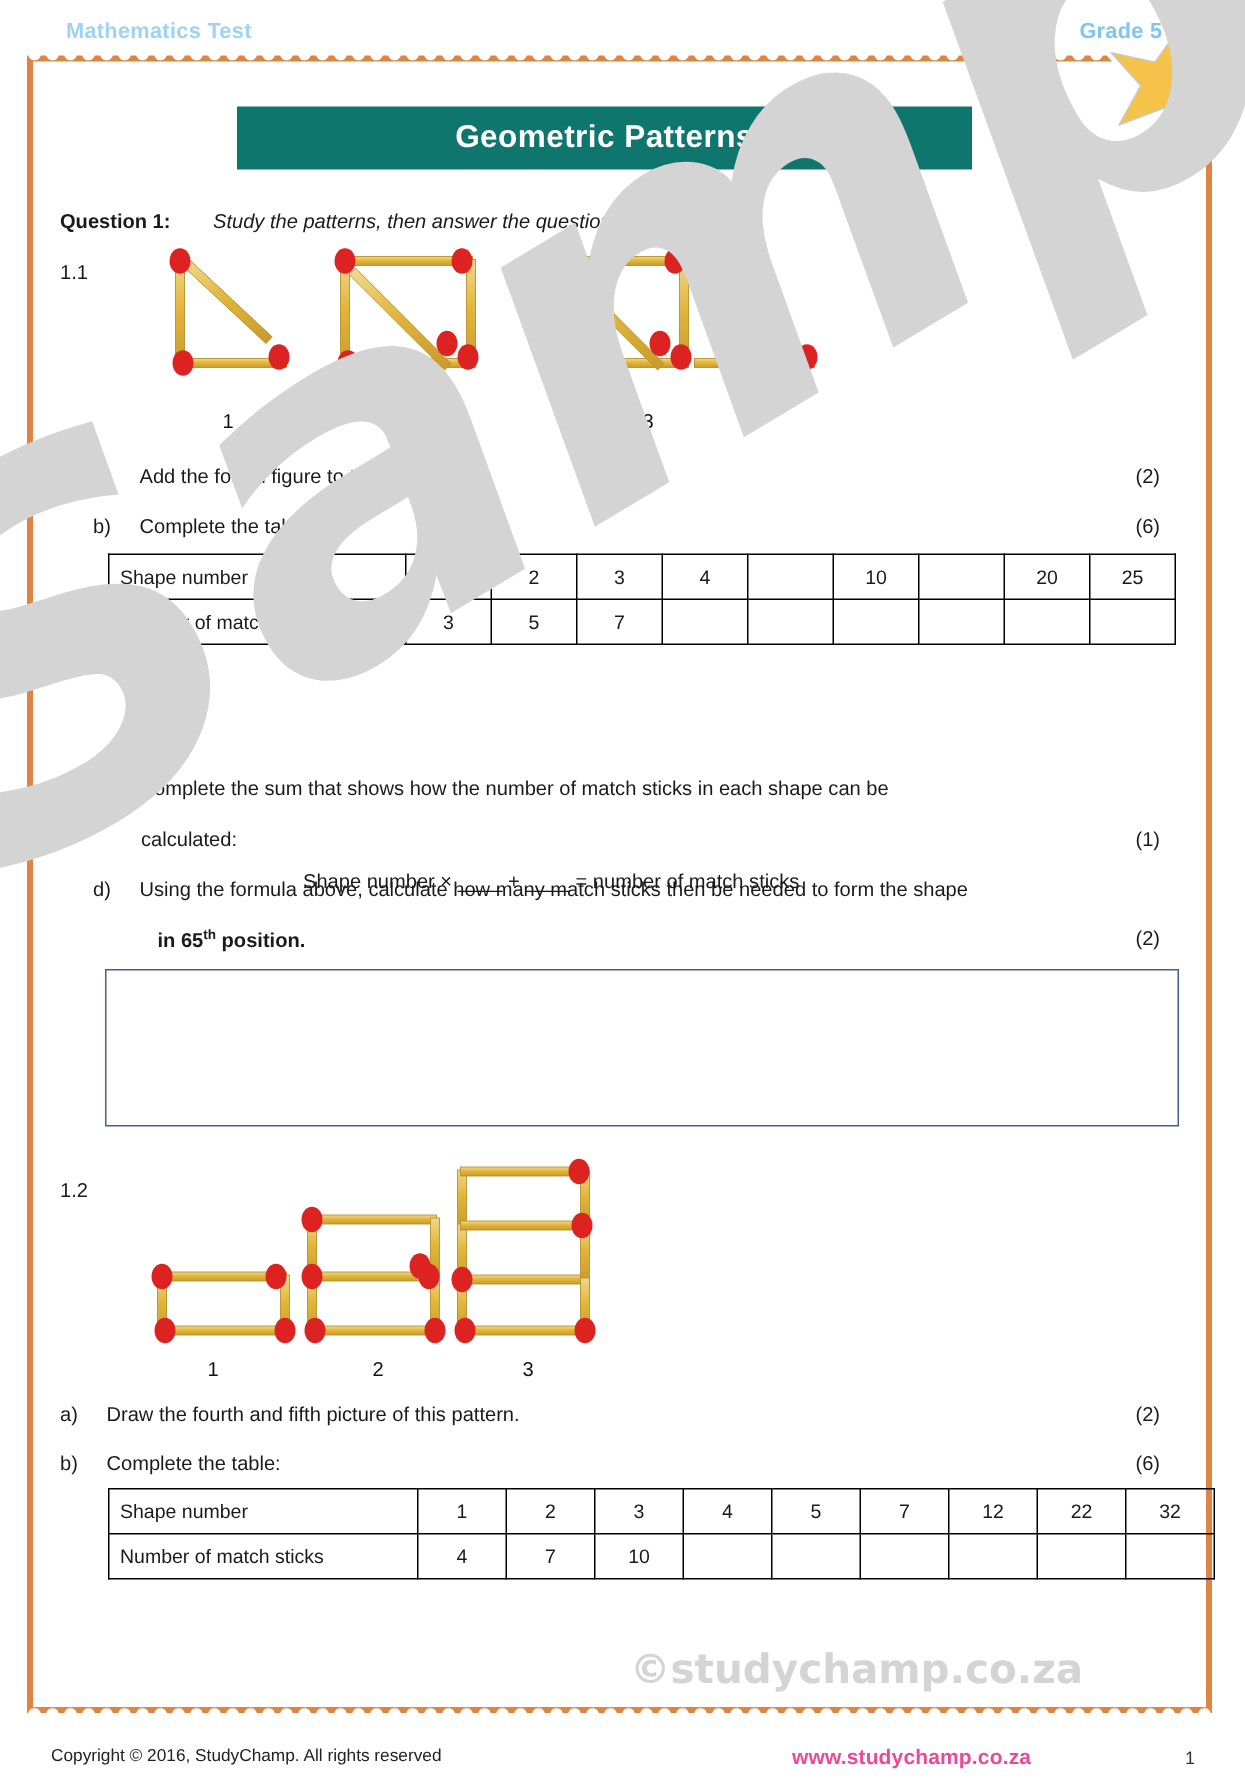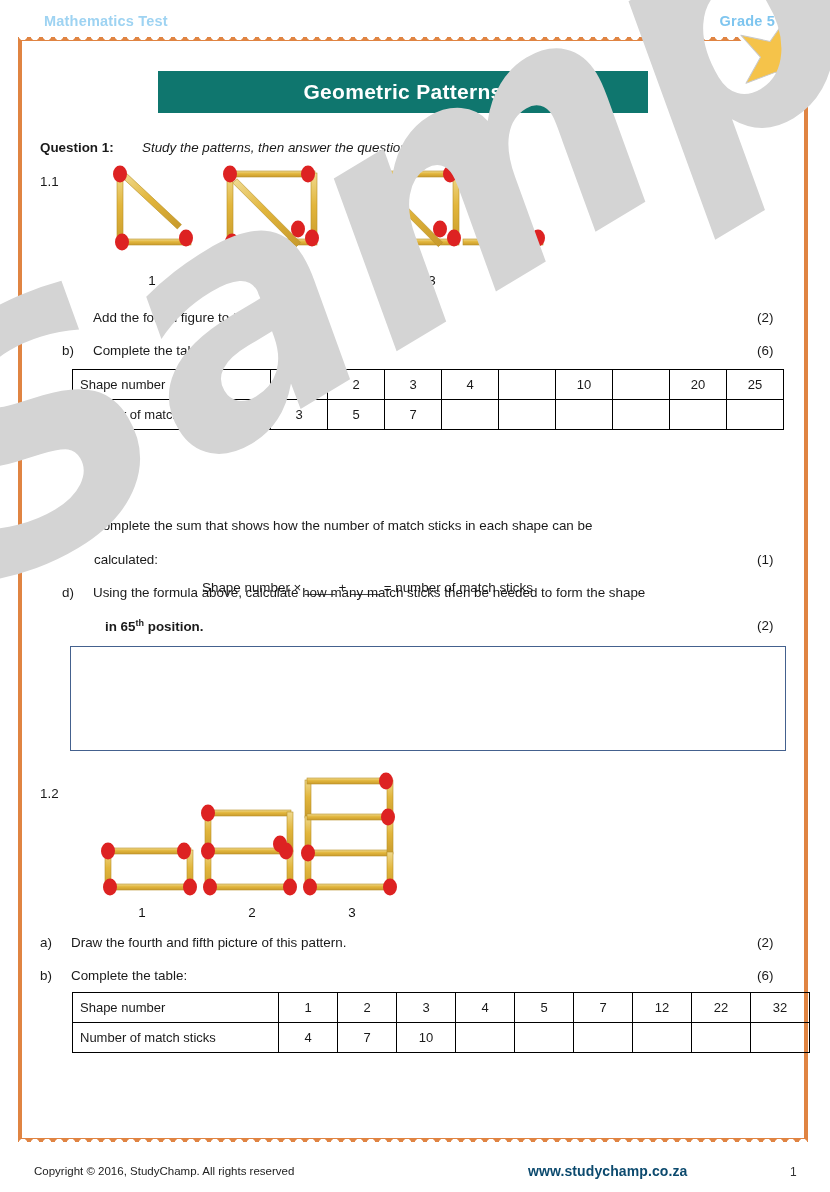--- a/index.html
+++ b/index.html
@@ -98,21 +98,21 @@
     border:1px solid #44618e;box-sizing:border-box;background:#fff;
   }
 
   
   .footer-left{
     position:absolute;left:34px;top:1165px;
     font-size:11.5px;color:#222;
   }
   .footer-right{
     position:absolute;left:528px;top:1163px;
-    font-size:14px;font-weight:bold;color:#0c4a6e;letter-spacing:.1px;
+    font-size:14px;font-weight:bold;color:#ec4899;letter-spacing:.1px;
   }
   .footer-page{
     position:absolute;left:790px;top:1165px;
     font-size:12px;color:#333;
   }
 
   
   .wm{
     position:absolute;color:#d4d4d4;pointer-events:none;
     font-family:"DejaVu Sans", sans-serif;
@@ -367,17 +367,18 @@
       <td></td>
       <td></td>
       <td></td>
       <td></td>
     </tr>
   </tbody>
 </table>
 
 <div class="wm-layer">
   <div class="wm wm-sample">Sample</div>
+  <div class="wm wm-url">©studychamp.co.za</div>
 </div>
 
 <div class="footer-left">Copyright © 2016, StudyChamp. All rights reserved</div>
 <div class="footer-right">www.studychamp.co.za</div>
 <div class="footer-page">1</div>
 
 </body></html>

